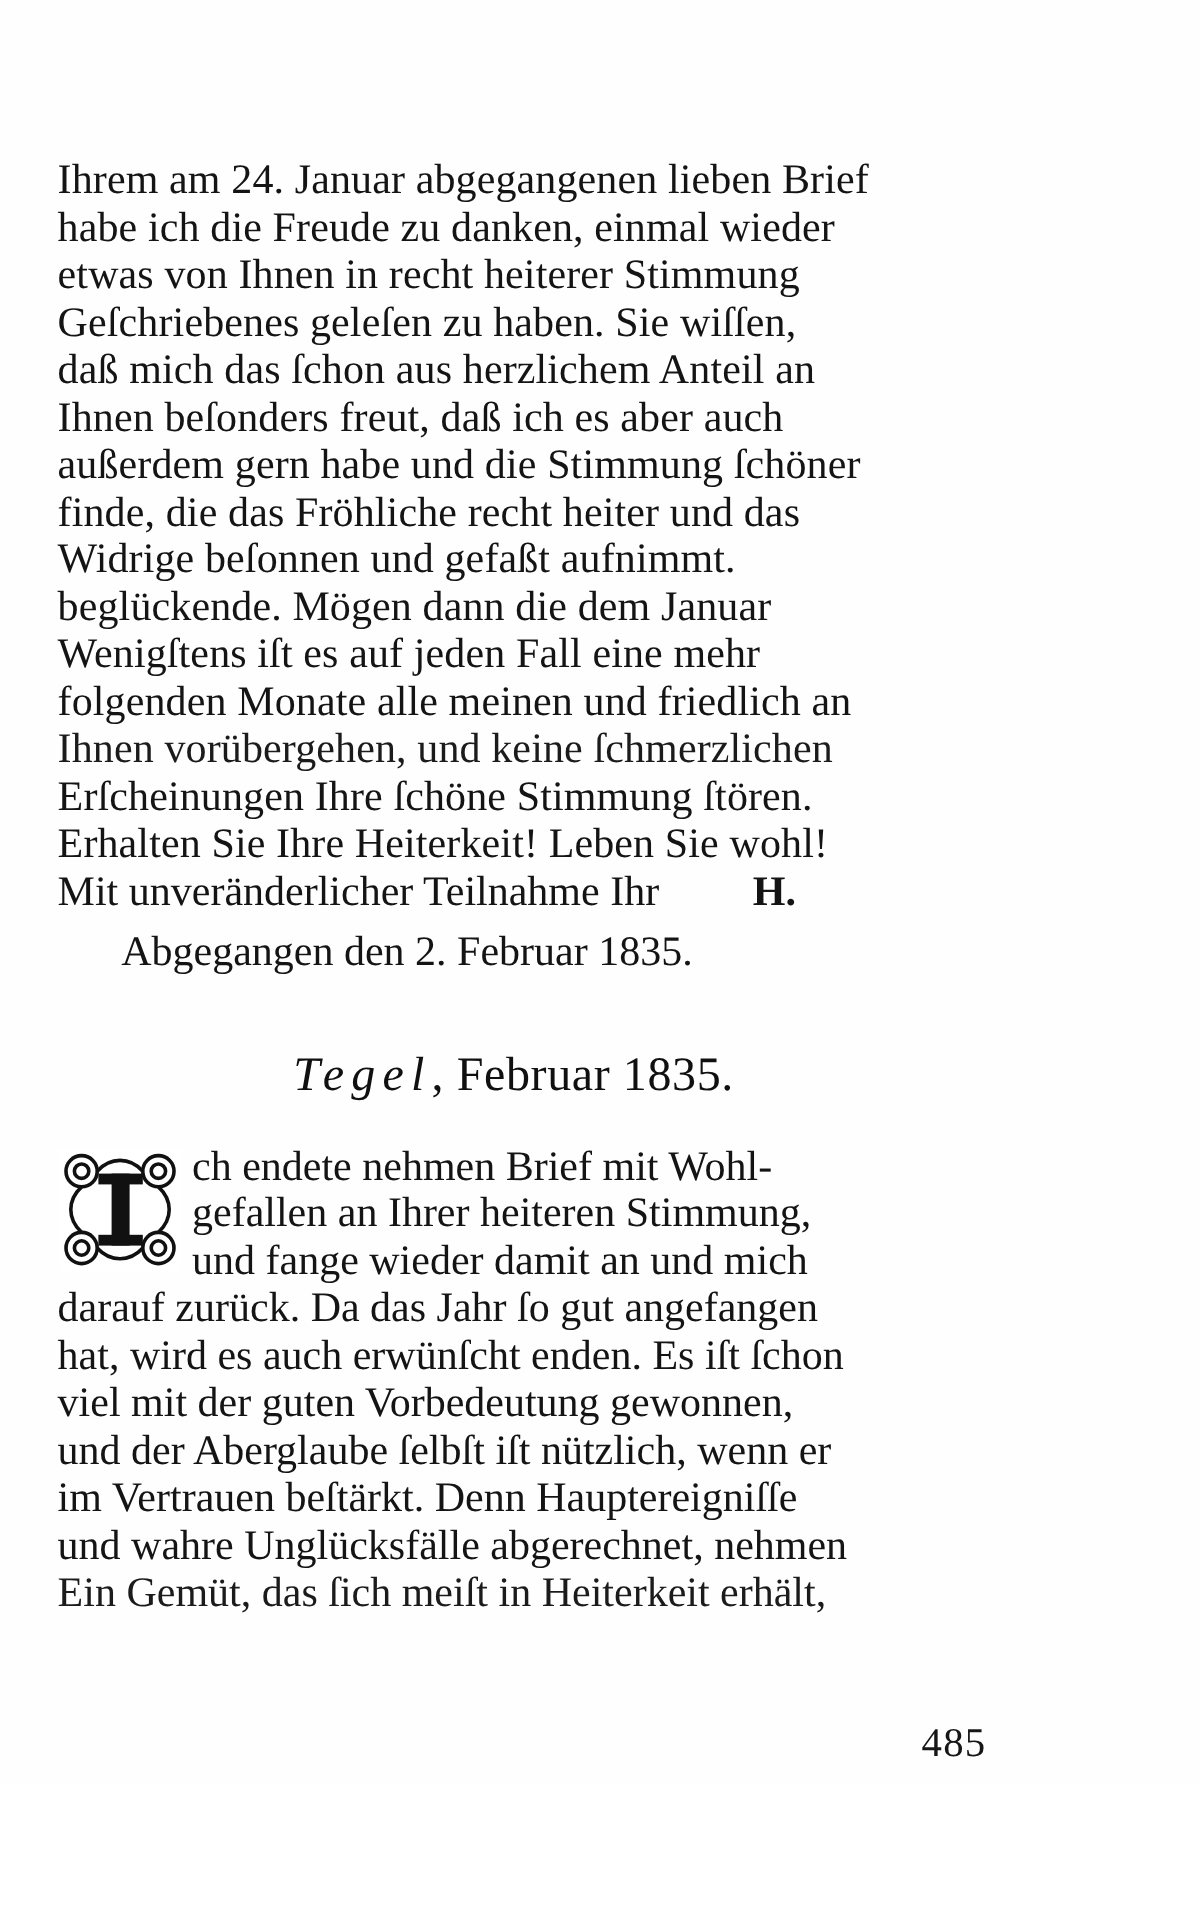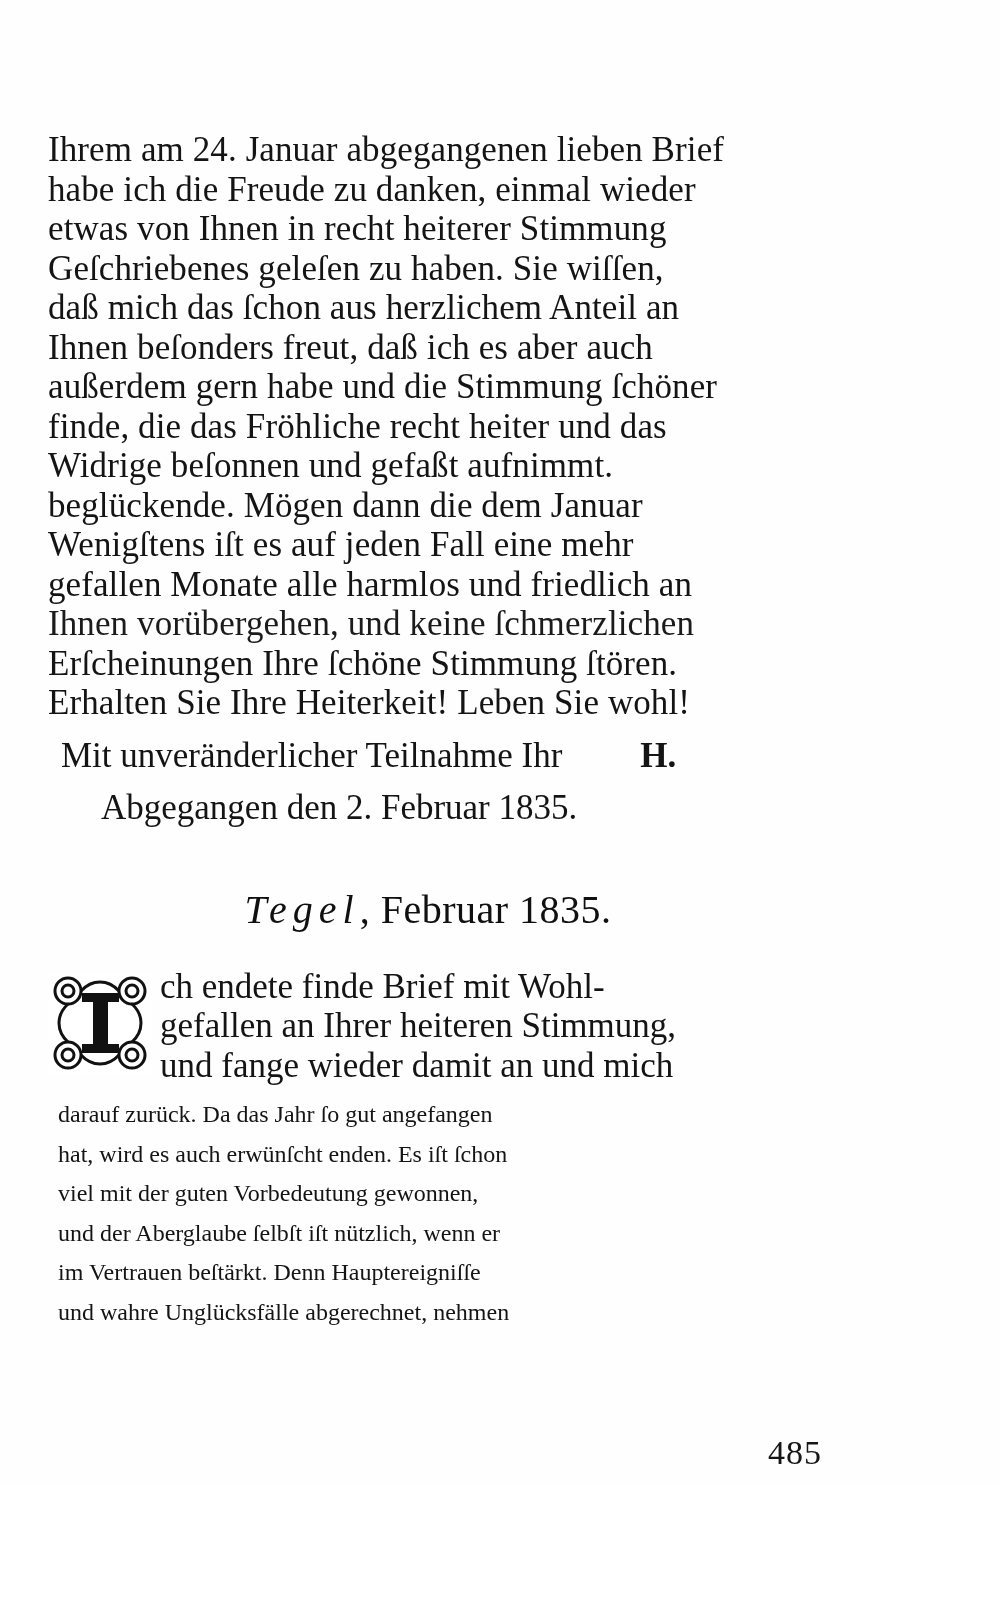--- a/index.html
+++ b/index.html
@@ -36,21 +36,21 @@
     letter-spacing: 0.1px;
     margin: 0;
     color: #141414;
   }
   .para.first-block {
     text-align: justify;
   }
   .closing-line {
     font-size: 35px;
     line-height: 39.5px;
-    margin: 13px;
+    margin: 0;
     display: flex;
     color: #141414;
   }
   .closing-line .sig {
     margin-left: 78px;
     font-weight: 600;
   }
   .dateline {
     font-size: 35px;
     line-height: 39.5px;
@@ -82,25 +82,25 @@
   }
   .dropcap {
     float: left;
     width: 104px;
     height: 104px;
     margin: 4px 8px 0 0;
     position: relative;
   }
   .dropcap svg { display: block; }
   .body-rest {
-    font-size: 24px;
+    font-size: 35px;
     line-height: 39.5px;
     text-align: justify;
     color: #141414;
-    margin: 10px;
+    margin: 0;
   }
   .page-number {
     position: absolute;
     right: 178px;
     top: 1434px;
     font-size: 34px;
     letter-spacing: 1px;
     color: #161616;
   }
   
@@ -117,21 +117,21 @@
       <div>habe ich die Freude zu danken, einmal wieder</div>
       <div>etwas von Ihnen in recht heiterer Stimmung</div>
       <div>Geſchriebenes geleſen zu haben. Sie wiſſen,</div>
       <div>daß mich das ſchon aus herzlichem Anteil an</div>
       <div>Ihnen beſonders freut, daß ich es aber auch</div>
       <div>außerdem gern habe und die Stimmung ſchöner</div>
       <div>finde, die das Fröhliche recht heiter und das</div>
       <div>Widrige beſonnen und gefaßt aufnimmt.</div>
       <div>beglückende. Mögen dann die dem Januar</div>
       <div>Wenigſtens iſt es auf jeden Fall eine mehr</div>
-      <div>gefallen Monate alle harmlos und friedlich an</div>
+      <div>folgenden Monate alle meinen und friedlich an</div>
       <div class="faded">Ihnen vorübergehen, und keine ſchmerzlichen</div>
       <div>Erſcheinungen Ihre ſchöne Stimmung ſtören.</div>
       <div>Erhalten Sie Ihre Heiterkeit! Leben Sie wohl!</div>
     </div>
 
     <div class="closing-line">
       <span>Mit unveränderlicher Teilnahme Ihr</span>
       <span class="sig">H.</span>
     </div>
 
@@ -161,31 +161,32 @@
             <path d="M84 33 C96 44, 96 60, 84 71"></path>
           </g>
 
           <g fill="#111111">
             <rect x="45" y="22" width="15" height="60"></rect>
             <rect x="34" y="22" width="37" height="9"></rect>
             <rect x="34" y="73" width="37" height="9"></rect>
           </g>
         </svg>
       </span>
-      <div>ch endete finde Brief mit Wohl-</div>
+      <div>ch endete nehmen Brief mit Wohl-</div>
       <div>gefallen an Ihrer heiteren Stimmung,</div>
       <div>und fange wieder damit an und mich</div>
       <div style="clear:both"></div>
     </div>
 
     <div class="body-rest">
       <div>darauf zurück. Da das Jahr ſo gut angefangen</div>
       <div>hat, wird es auch erwünſcht enden. Es iſt ſchon</div>
       <div>viel mit der guten Vorbedeutung gewonnen,</div>
       <div>und der Aberglaube ſelbſt iſt nützlich, wenn er</div>
       <div>im Vertrauen beſtärkt. Denn Hauptereigniſſe</div>
       <div>und wahre Unglücksfälle abgerechnet, nehmen</div>
+      <div class="faded">Ein Gemüt, das ſich meiſt in Heiterkeit erhält,</div>
     </div>
 
   </div>
 
   <div class="page-number">485</div>
 </div>
 
 </body></html>

